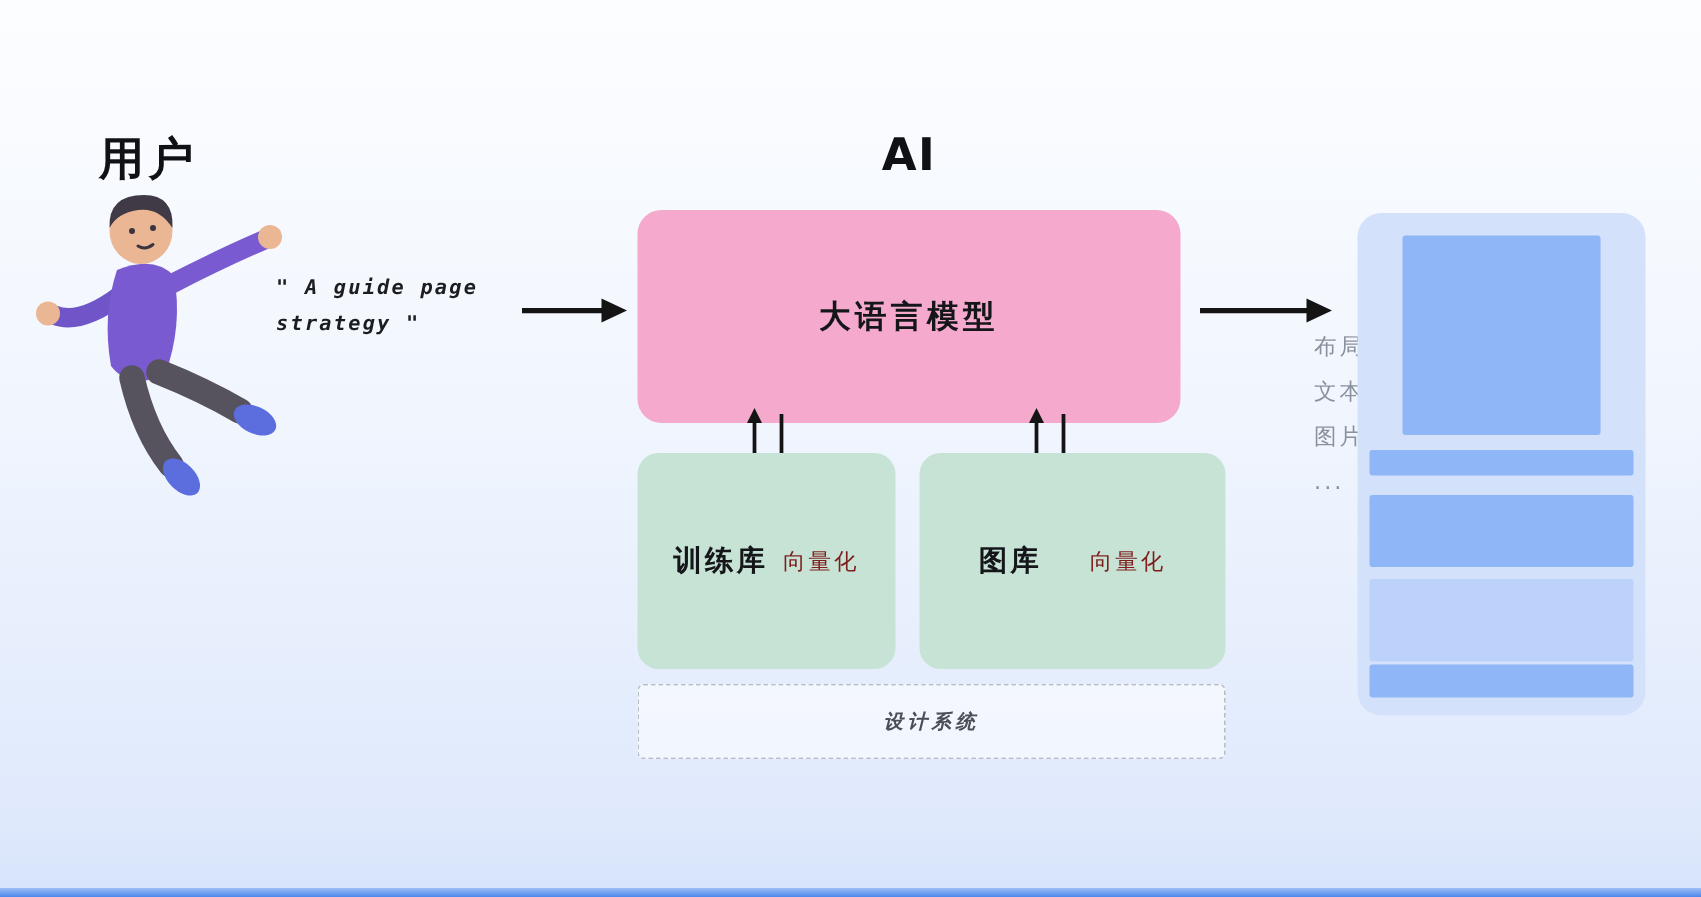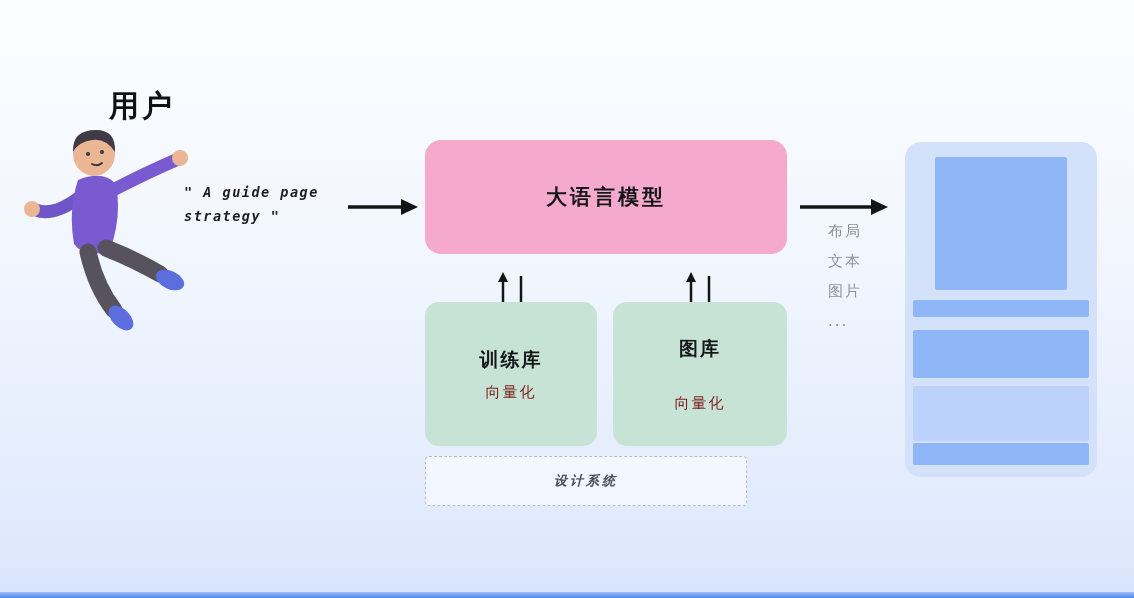--- a/index.html
+++ b/index.html
@@ -16,68 +16,68 @@
   body{
     font-family:"DejaVu Sans","Liberation Sans",sans-serif;
     background:linear-gradient(180deg,#fcfdff 0%,#f1f6fe 45%,#dfe9fc 92%,#d6e3fb 100%);
   }
   .canvas{position:relative;width:1134px;height:598px;}
 
   .heading{
     position:absolute;
     font-size:30px;font-weight:900;color:#101114;letter-spacing:3px;
   }
-  .heading-user{left:66px;top:86px;margin-left:43px;}
+  .heading-user{left:66px;top:86px;}
   .heading-ai{left:556px;top:86px;width:100px;text-align:center;letter-spacing:1px;}
   .heading-output{left:935px;top:86px;width:132px;text-align:center;}
 
   .character{position:absolute;left:18px;top:122px;width:180px;height:220px;}
 
   .quote{
     position:absolute;left:184px;top:180px;width:160px;
     font-family:"DejaVu Sans Mono","Liberation Mono",monospace;
     font-weight:bold;font-style:italic;font-size:13.5px;color:#1c1d20;
     letter-spacing:1.5px;line-height:1.8;
   }
 
   .arrow{position:absolute;}
   .arrow-user-ai{left:348px;top:195px;}
   .arrow-ai-output{left:800px;top:195px;}
   .v-arrows{left:425px;top:272px;}
 
   .llm-box{
-    position:absolute;left:425px;top:140px;width:362px;height:114px;
+    position:absolute;left:425px;top:140px;width:362px;height:142px;
     background:var(--pink);border-radius:16px;
     display:flex;align-items:center;justify-content:center;
   }
   .llm-label{font-size:21px;font-weight:900;color:#15161a;letter-spacing:3px;}
 
   .mint-box{
     position:absolute;top:302px;height:144px;background:var(--mint);border-radius:14px;
-    display:flex;flex-direction:column;align-items:center;justify-content:center;gap:10px;
+    display:flex;flex-direction:row;align-items:center;justify-content:center;gap:10px;
   }
   .mint-training{left:425px;width:172px;}
-  .mint-gallery{left:613px;width:174px;gap:32px;}
+  .mint-gallery{left:613px;width:204px;gap:32px;}
   .mint-title{font-size:19px;font-weight:900;color:#15161a;letter-spacing:2px;}
   .mint-sub{font-size:15px;color:#7f1d1d;letter-spacing:2px;}
 
   .dashed-box{
-    position:absolute;left:425px;top:456px;width:322px;height:50px;
+    position:absolute;left:425px;top:456px;width:392px;height:50px;
     border:1.5px dashed #b9bcc2;border-radius:4px;background:rgba(255,255,255,0.55);
     display:flex;align-items:center;justify-content:center;
   }
   .dashed-label{
     font-size:13px;font-weight:bold;font-style:italic;color:#4b4f55;letter-spacing:3px;
   }
 
   .out-labels{
     position:absolute;left:828px;top:216px;
     font-size:15px;color:var(--muted);letter-spacing:2px;
   }
-  .out-labels div{height:30px;line-height:30px;}
+  .out-labels div{height:30px;line-height:30px;margin-left:48px;}
 
   .output-panel{
     position:absolute;left:905px;top:142px;width:192px;height:335px;
     background:var(--panel);border-radius:16px;
   }
   .blk{position:absolute;background:var(--blk);border-radius:2px;}
   .blk-hero{left:30px;top:15px;width:132px;height:133px;}
   .blk-bar1{left:8px;top:158px;width:176px;height:17px;}
   .blk-bar2{left:8px;top:188px;width:176px;height:48px;}
   .blk-light{left:8px;top:244px;width:176px;height:55px;background:var(--blk-light);}
@@ -87,20 +87,21 @@
     position:absolute;left:0;bottom:0;width:1134px;height:6px;
     background:linear-gradient(180deg,#9dbef5,#4c86ec);
   }
 </style>
 </head>
 <body>
 
 <div class="canvas">
 
   <div class="heading heading-user">用户</div>
+  <div class="heading heading-ai">AI</div>
 
   <div class="character">
     <svg viewBox="0 0 180 220" width="180" height="220">
       <path d="M62 75 Q35 95 18 88" stroke="#6f55c8" stroke-width="13" stroke-linecap="round" fill="none"></path>
       <circle cx="14" cy="87" r="8" fill="#eab694"></circle>
       <path d="M60 58 Q85 48 98 62 Q104 95 92 128 Q68 138 56 122 Q50 88 60 58 Z" fill="#7a5ad0"></path>
       <path d="M95 68 Q130 50 158 38" stroke="#7a5ad0" stroke-width="13" stroke-linecap="round" fill="none"></path>
       <circle cx="162" cy="36" r="8" fill="#eab694"></circle>
       <ellipse cx="76" cy="32" rx="21" ry="22" fill="#eab694"></ellipse>
       <path d="M55 30 Q54 8 78 8 Q98 8 97 30 Q88 16 74 18 Q60 20 55 30 Z" fill="#403a46"></path>

